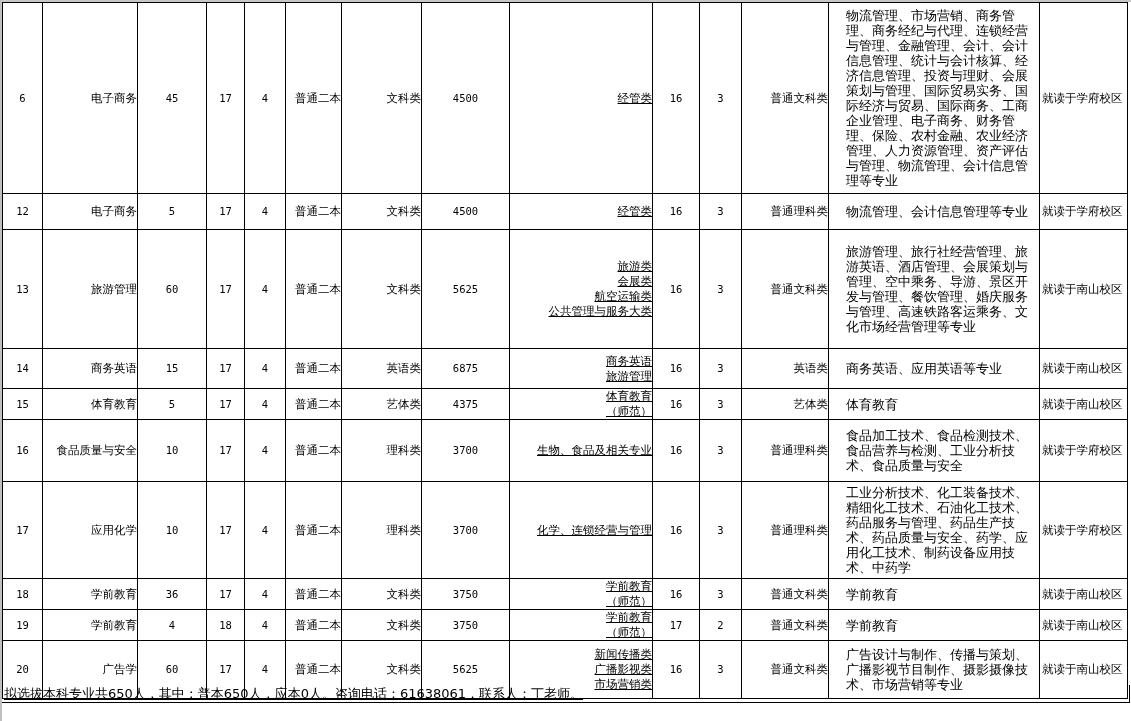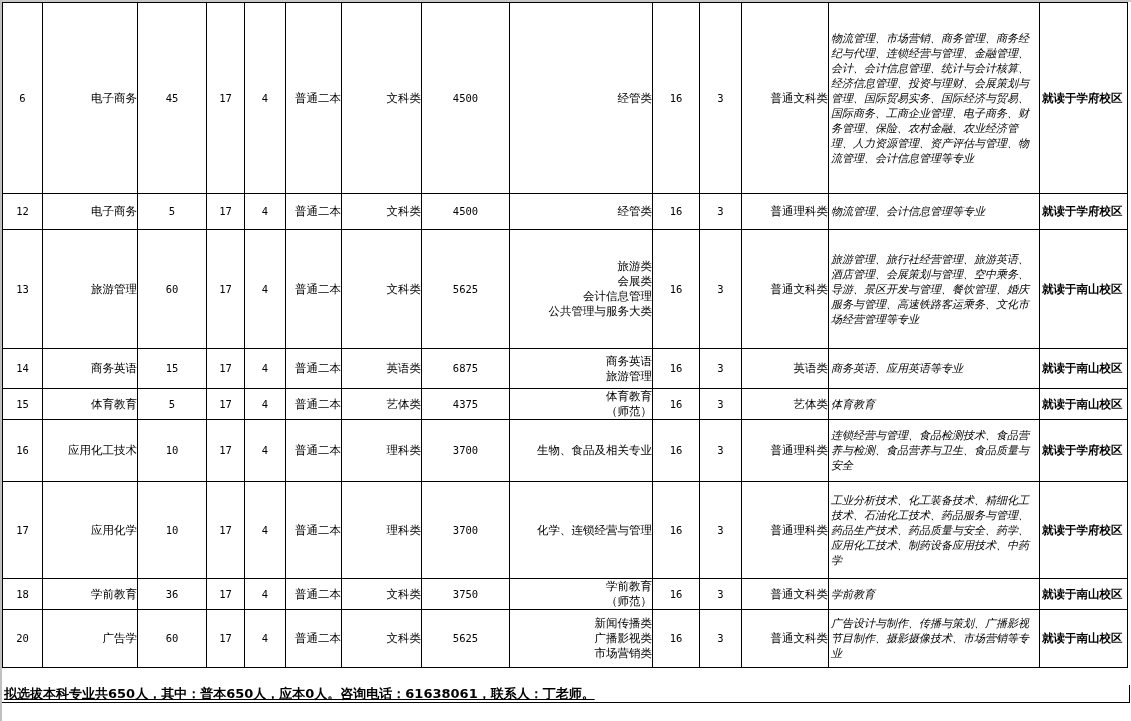--- a/index.html
+++ b/index.html
@@ -5,27 +5,27 @@
   html, body { margin: 0; padding: 0; background: #ffffff; }
   body { width: 1131px; height: 721px; overflow: hidden; position: relative;
          font-family: "DejaVu Sans", "Liberation Sans", sans-serif; color: #000; }
   .sheet { position: absolute; left: 0; top: 0; width: 1131px; height: 721px; }
   .topline { position: absolute; left: 0; top: 0; width: 1131px; height: 2px; background: #c8c8c8; }
   .leftline { position: absolute; left: 0; top: 0; width: 2px; height: 721px; background: #c0c0c0; }
   table.grid { position: absolute; left: 2px; top: 2px; border-collapse: collapse; table-layout: fixed; }
   table.grid td { border: 1.5px solid #000; padding: 0; font-size: 11px; line-height: 15px;
                   text-align: center; vertical-align: middle; overflow: hidden; }
   table.grid td.num { font-family: "DejaVu Sans Mono", "Liberation Mono", monospace; font-size: 10.5px; }
-  table.grid td.note { text-align: left; padding-left: 2px; font-size: 11px; line-height: 15px; font-style: italic; }
-  table.grid td.campus { text-align: left; padding-left: 2px; font-size: 11.5px; white-space: nowrap; font-weight: bold; }
+  table.grid td.note { text-align: left; padding-left: 17px; font-size: 13px; line-height: 15px; }
+  table.grid td.campus { text-align: left; padding-left: 2px; font-size: 11.5px; white-space: nowrap; }
   table.grid td.cn { font-size: 11.5px; text-align: right; }
-  .ml span { display: block; }
+  .ml span { display: block; text-decoration: underline; }
   .foot { position: absolute; left: 2px; width: 1125px; border-bottom: 1.5px solid #000;
           border-right: 1.5px solid #000; font-size: 13px; line-height: 17px; padding-left: 2px;
-          white-space: nowrap; overflow: hidden; font-weight: bold; }
+          white-space: nowrap; overflow: hidden; }
   .foot span { text-decoration: underline; }
   #foot1 { top: 685px; height: 17px; }
   #foot2 { top: 723px; height: 17px; }
 </style>
 </head>
 <body>
 
 <div class="sheet">
   <div class="topline"></div>
   <div class="leftline"></div>
@@ -89,21 +89,21 @@
           <td class="cn">旅游管理</td>
           <td class="num">60</td>
           <td class="num">17</td>
           <td class="num">4</td>
           <td class="cn">普通二本</td>
           <td class="cn">文科类</td>
           <td class="num">5625</td>
           <td class="cn ml">
             <span>旅游类</span>
             <span>会展类</span>
-            <span>会计信息管理</span>
+            <span>航空运输类</span>
             <span>公共管理与服务大类</span>
           </td>
           <td class="num">16</td>
           <td class="num">3</td>
           <td class="cn">普通文科类</td>
           <td class="note">旅游管理、旅行社经营管理、旅游英语、酒店管理、会展策划与管理、空中乘务、导游、景区开发与管理、餐饮管理、婚庆服务与管理、高速铁路客运乘务、文化市场经营管理等专业</td>
           <td class="campus">就读于南山校区</td>
         </tr>
         <tr style="height: 40px;">
           <td class="num">14</td>
@@ -138,34 +138,34 @@
             <span>（师范）</span>
           </td>
           <td class="num">16</td>
           <td class="num">3</td>
           <td class="cn">艺体类</td>
           <td class="note">体育教育</td>
           <td class="campus">就读于南山校区</td>
         </tr>
         <tr style="height: 62px;">
           <td class="num">16</td>
-          <td class="cn">应用化工技术</td>
+          <td class="cn">食品质量与安全</td>
           <td class="num">10</td>
           <td class="num">17</td>
           <td class="num">4</td>
           <td class="cn">普通二本</td>
           <td class="cn">理科类</td>
           <td class="num">3700</td>
           <td class="cn ml">
             <span>生物、食品及相关专业</span>
           </td>
           <td class="num">16</td>
           <td class="num">3</td>
           <td class="cn">普通理科类</td>
-          <td class="note">连锁经营与管理、食品检测技术、食品营养与检测、食品营养与卫生、食品质量与安全</td>
+          <td class="note">食品加工技术、食品检测技术、食品营养与检测、工业分析技术、食品质量与安全</td>
           <td class="campus">就读于学府校区</td>
         </tr>
         <tr style="height: 97px;">
           <td class="num">17</td>
           <td class="cn">应用化学</td>
           <td class="num">10</td>
           <td class="num">17</td>
           <td class="num">4</td>
           <td class="cn">普通二本</td>
           <td class="cn">理科类</td>
@@ -191,20 +191,39 @@
           <td class="cn ml">
             <span>学前教育</span>
             <span>（师范）</span>
           </td>
           <td class="num">16</td>
           <td class="num">3</td>
           <td class="cn">普通文科类</td>
           <td class="note">学前教育</td>
           <td class="campus">就读于南山校区</td>
         </tr>
+        <tr style="height: 30px;">
+          <td class="num">19</td>
+          <td class="cn">学前教育</td>
+          <td class="num">4</td>
+          <td class="num">18</td>
+          <td class="num">4</td>
+          <td class="cn">普通二本</td>
+          <td class="cn">文科类</td>
+          <td class="num">3750</td>
+          <td class="cn ml">
+            <span>学前教育</span>
+            <span>（师范）</span>
+          </td>
+          <td class="num">17</td>
+          <td class="num">2</td>
+          <td class="cn">普通文科类</td>
+          <td class="note">学前教育</td>
+          <td class="campus">就读于南山校区</td>
+        </tr>
         <tr style="height: 58px;">
           <td class="num">20</td>
           <td class="cn">广告学</td>
           <td class="num">60</td>
           <td class="num">17</td>
           <td class="num">4</td>
           <td class="cn">普通二本</td>
           <td class="cn">文科类</td>
           <td class="num">5625</td>
           <td class="cn ml">

